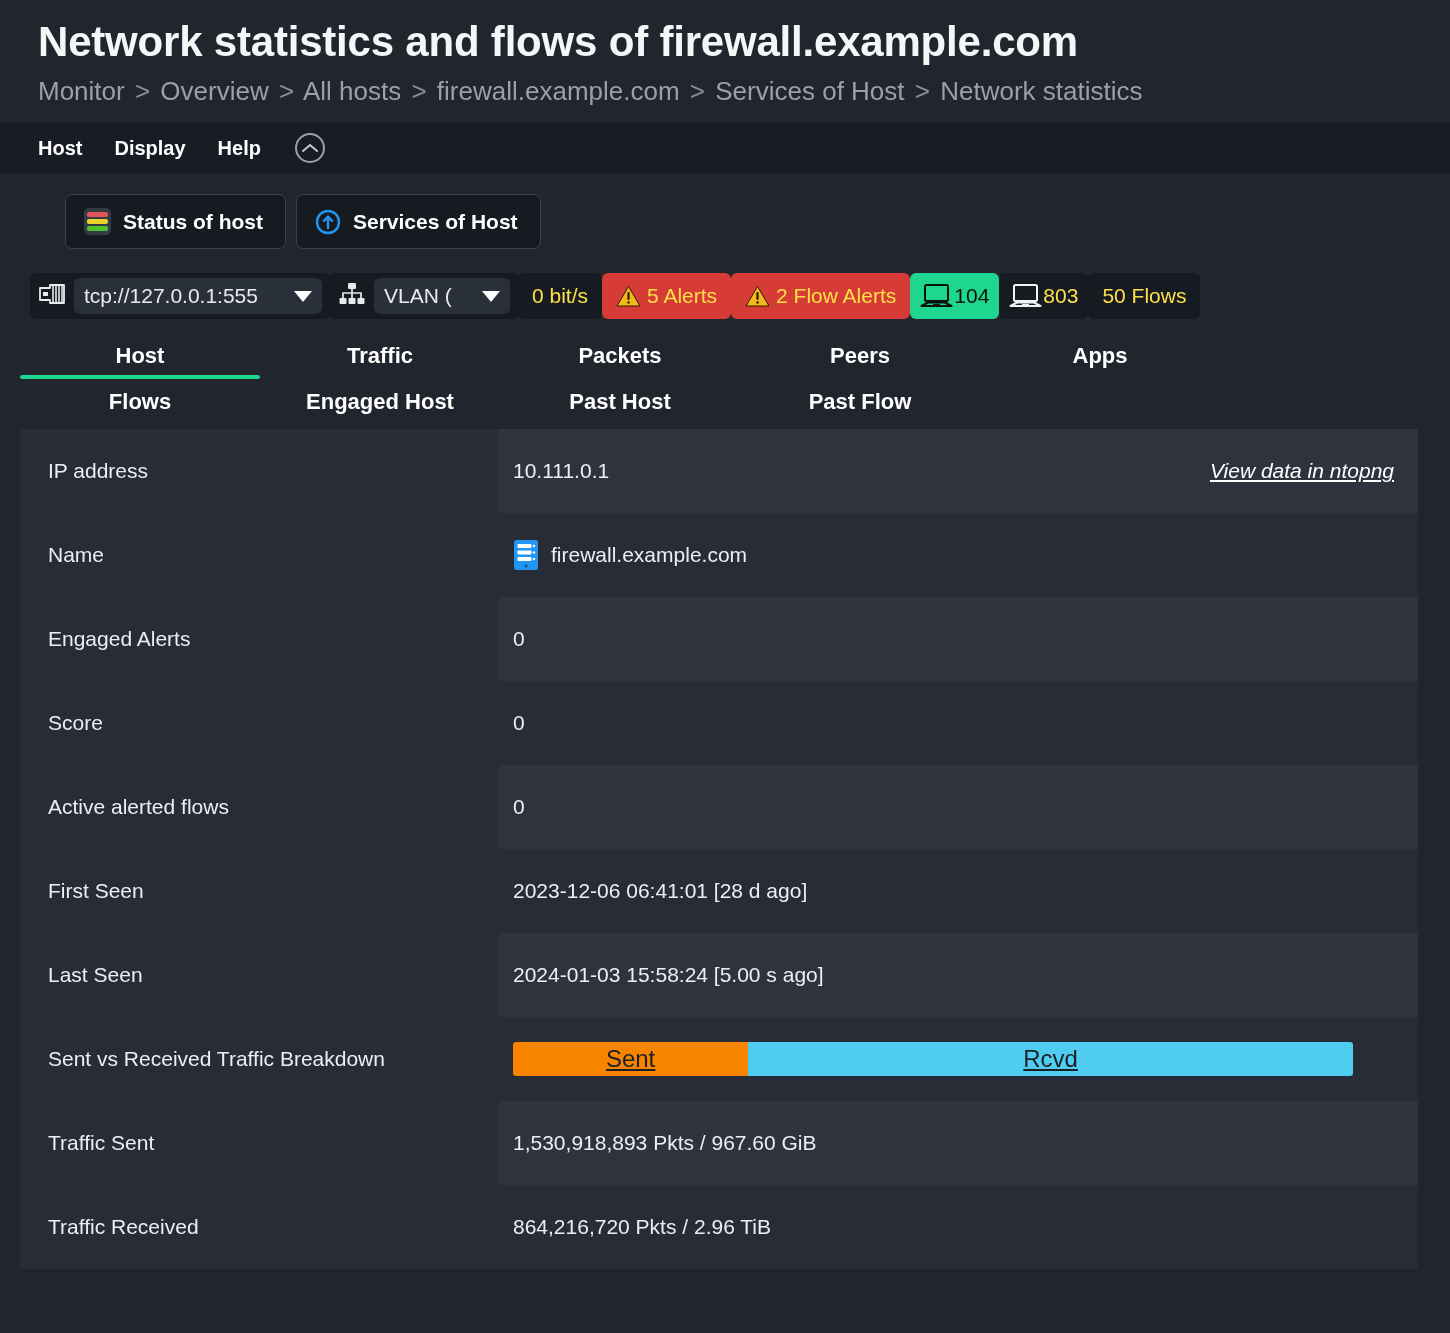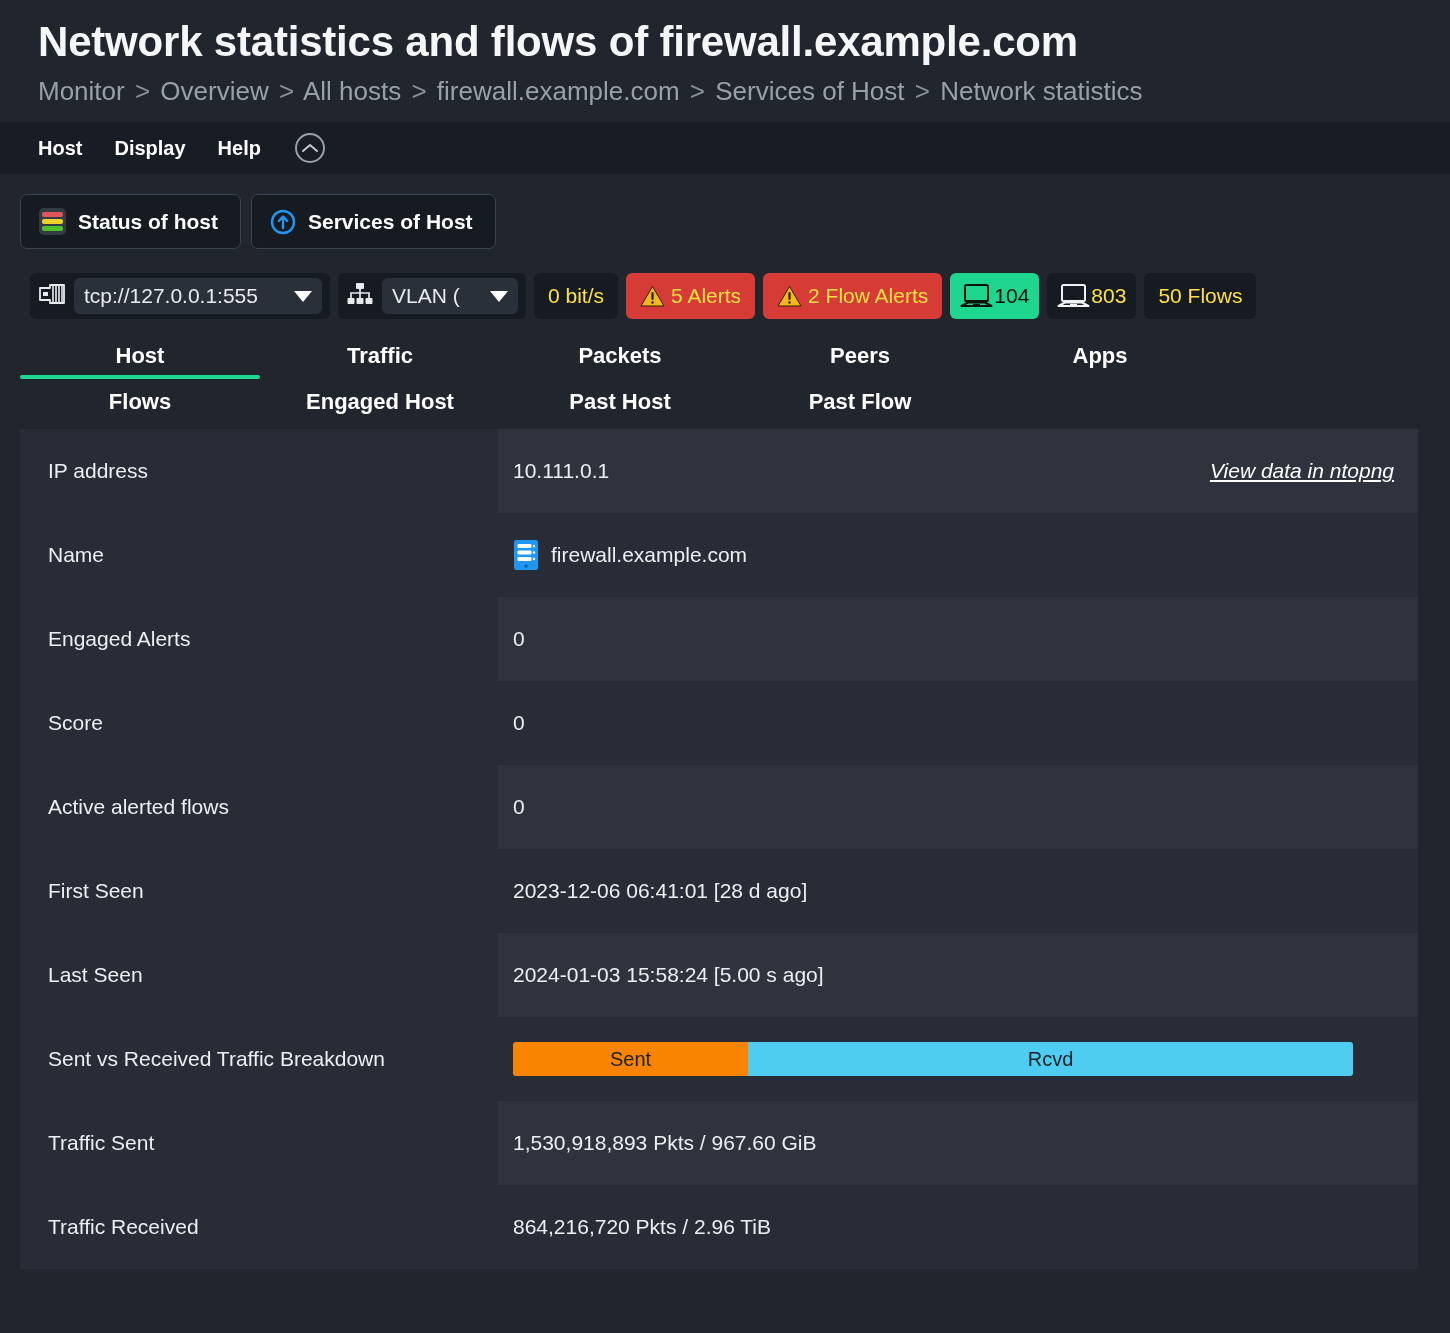--- a/index.html
+++ b/index.html
@@ -53,20 +53,21 @@
     margin-left: 2px;
   }
   .collapse-btn svg { display: block; }
 
   
   .button-row {
     display: flex;
     gap: 10px;
     padding: 20px 0 18px 20px;
     background: #21252d;
+    margin-left: 45px;
   }
   .ctx-button {
     display: flex;
     align-items: center;
     gap: 12px;
     background: #161a21;
     border: 1px solid #3b4350;
     border-radius: 7px;
     padding: 13px 22px 13px 18px;
     cursor: pointer;
@@ -88,21 +89,21 @@
     padding: 3px;
   }
   .statusicon i { display:block; width: 100%; height: 5px; border-radius: 2px; }
 
   .svcicon { width: 26px; height: 26px; display:block; }
 
   
   .status-strip {
     display: flex;
     align-items: stretch;
-    gap: 8px;
+    gap: 0;
     padding: 6px 0 10px 30px;
     background: #21252d;
   }
   .sel-wrap {
     display: flex; align-items: center; gap: 8px;
     background: #161a21;
     border-radius: 6px;
     padding: 5px 8px;
   }
   .sel-box {
@@ -220,22 +221,23 @@
     display: flex;
     width: 840px;
     height: 34px;
     border-radius: 3px;
     overflow: hidden;
   }
   .bd-seg {
     display: flex;
     align-items: center;
     justify-content: center;
-    font-size: 20px;
+    font-size: 24px;
     color: #1b1f26;
+    text-decoration: underline;
   }
 </style>
 </head>
 <body>
 
 <div class="page-header">
   <div class="page-title">Network statistics and flows of firewall.example.com</div>
   <div class="breadcrumb">
     <span class="crumb">Monitor</span>
     <span class="sep">&gt;</span>

